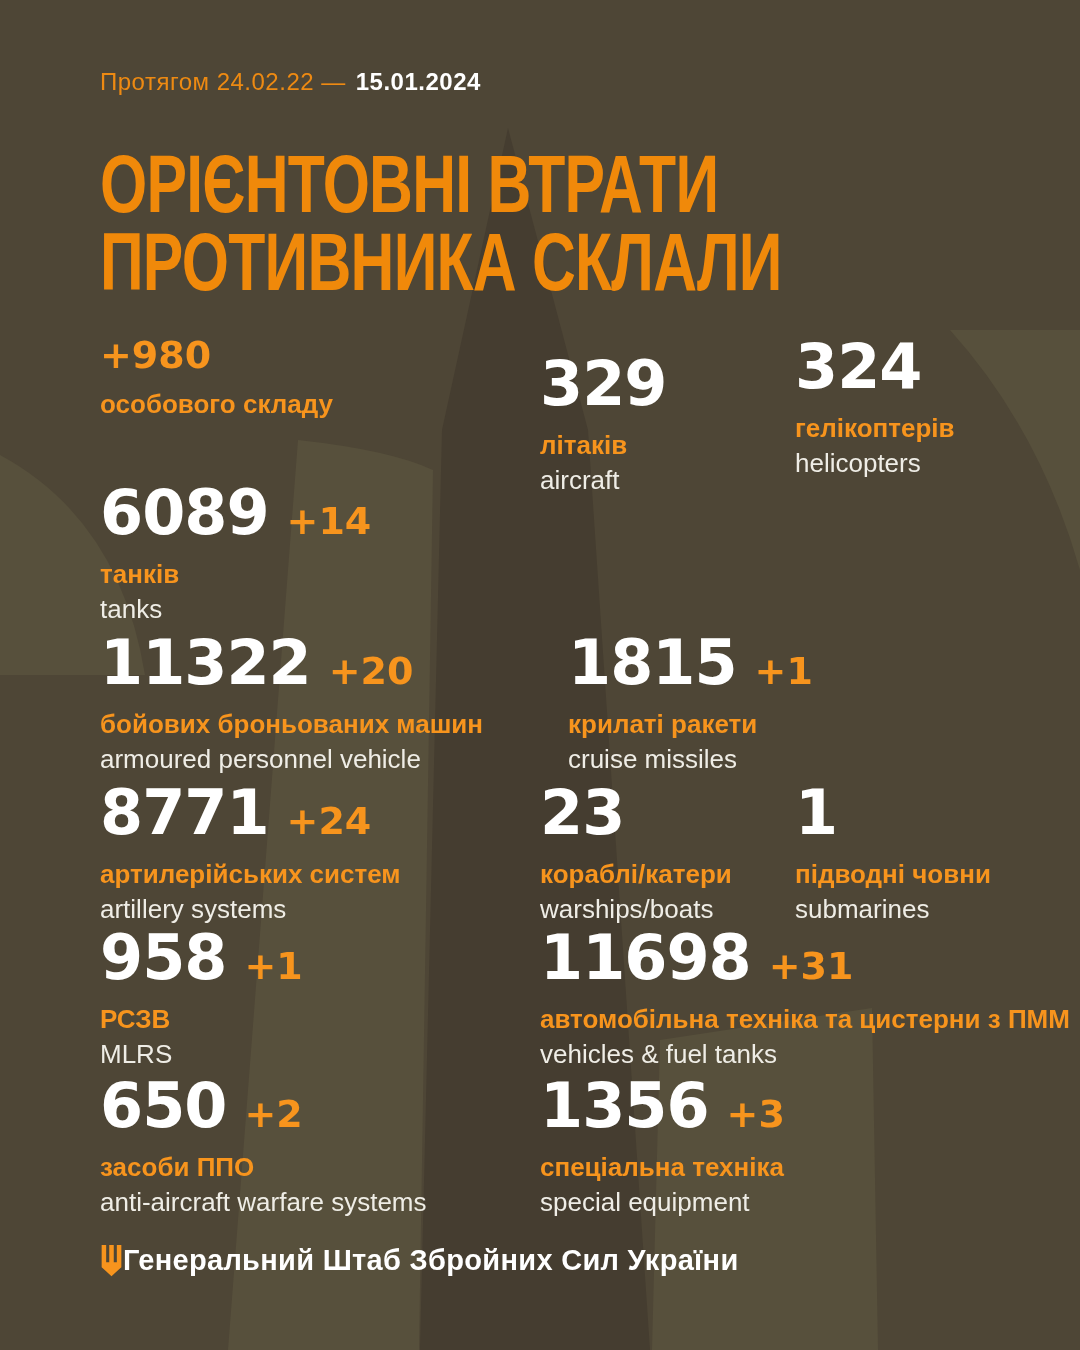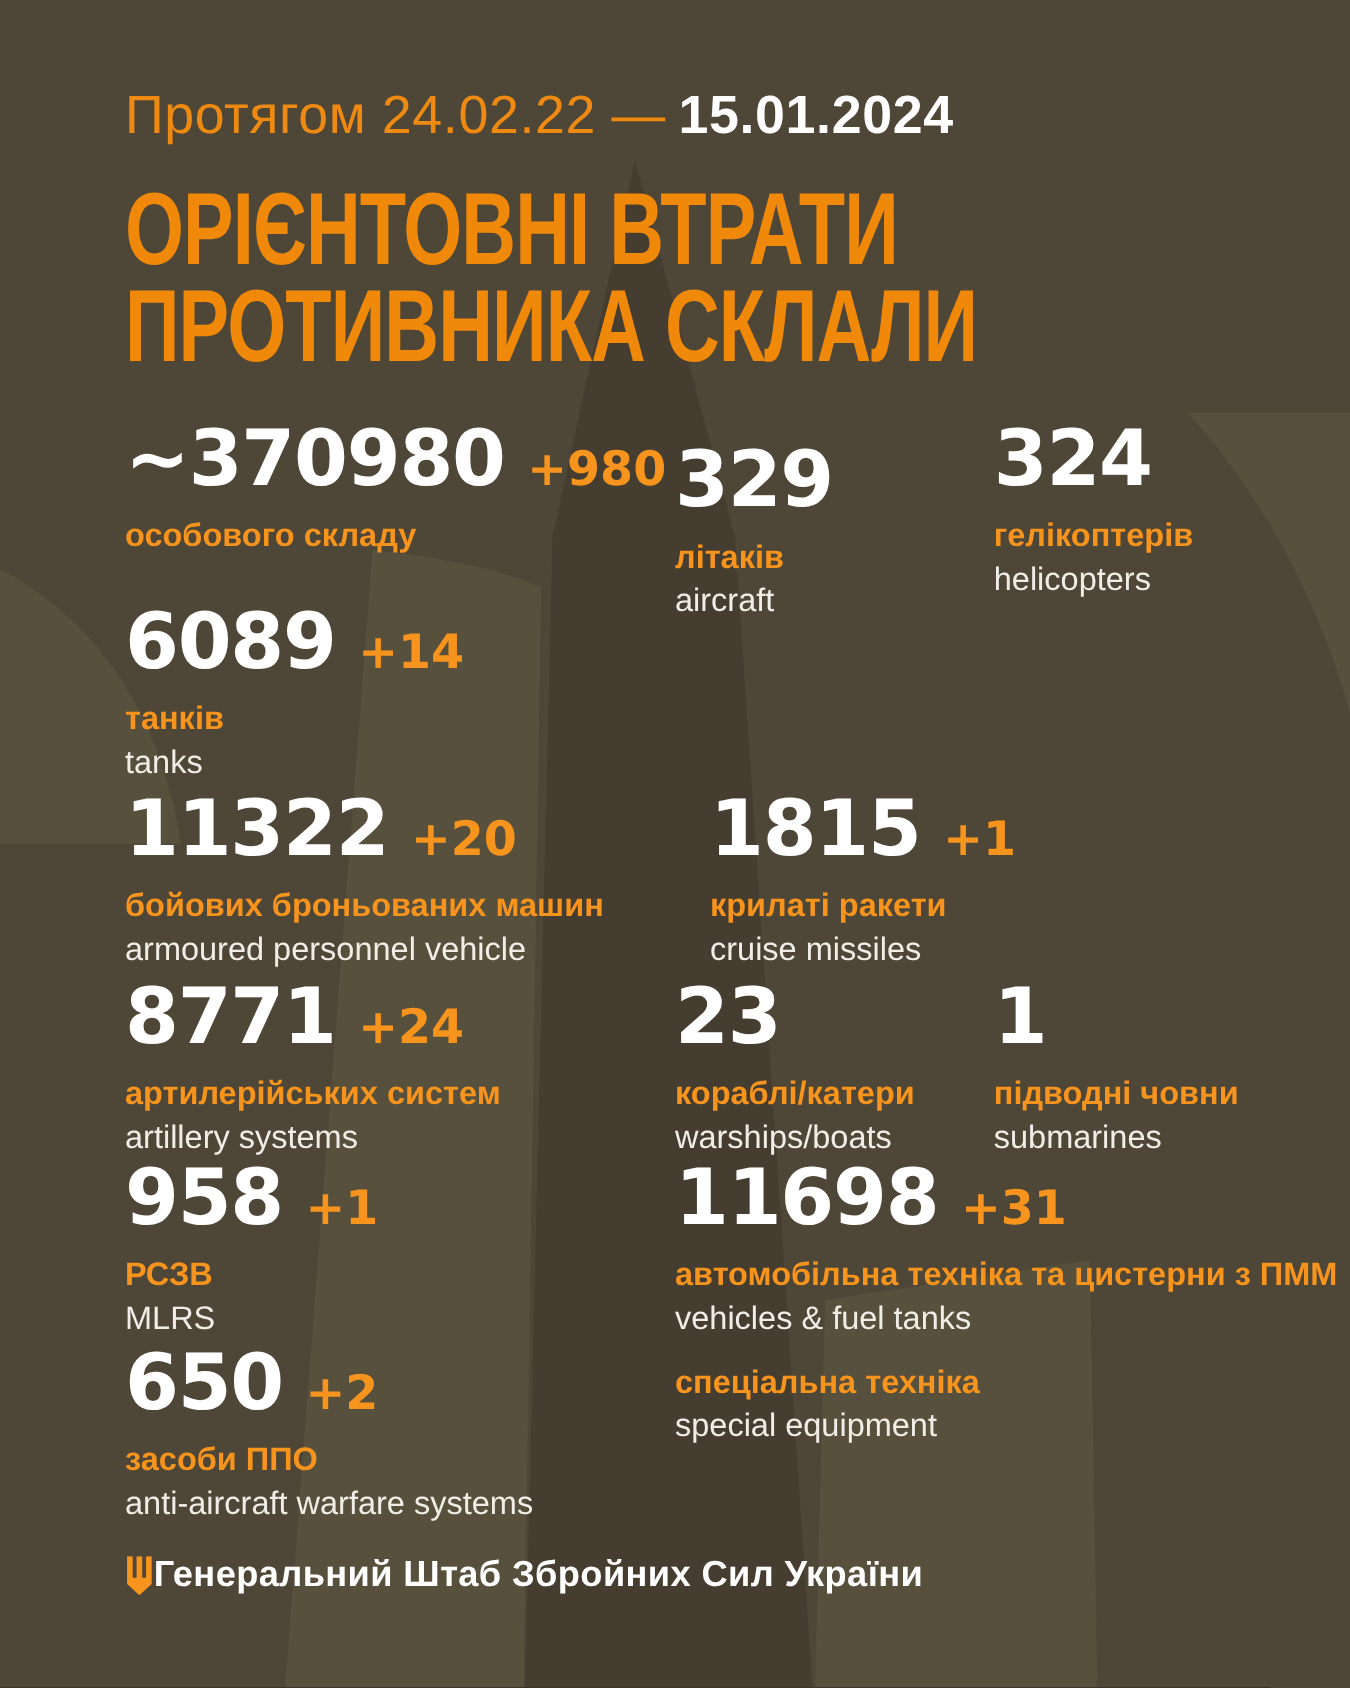--- a/index.html
+++ b/index.html
@@ -7,21 +7,21 @@
     position:relative;
     width:1080px;height:1350px;
     background:#4E4636;
     overflow:hidden;
     font-family:"Liberation Sans", sans-serif;
   }
   #watermark{position:absolute;left:0;top:0;z-index:0;}
   .layer{position:absolute;z-index:1;}
 
   
-  .header{left:100px;top:68px;font-size:43px;letter-spacing:.5px;white-space:nowrap;}
+  .header{left:100px;top:68px;font-size:24px;letter-spacing:.5px;white-space:nowrap;}
   .header .period{color:#EE8A12;font-weight:400;}
   .header .date{color:#FFFFFF;font-weight:700;margin-left:10px;}
 
   
   .title-line{
     left:100px;
     color:#F0890A;
     font-weight:800;
     font-size:82px;
     letter-spacing:-1px;
@@ -84,21 +84,20 @@
 
   <div class="layer header">
     <span class="period">Протягом 24.02.22 —</span><span class="date">15.01.2024</span>
   </div>
 
   <div class="layer title-line t1">ОРІЄНТОВНІ ВТРАТИ</div>
   <div class="layer title-line t2">ПРОТИВНИКА СКЛАЛИ</div>
 
   <div class="stat s0">
     <div class="num-row">
-        <span class="num">~370980</span>
         <span class="delta">+980</span>
       </div>
     <div class="label-uk">особового складу</div>
   </div>
 
   <div class="stat s1">
     <div class="num-row">
         <span class="num">329</span>
         <span class="delta"></span>
       </div>
@@ -191,20 +190,24 @@
   <div class="stat s12">
     <div class="num-row">
         <span class="num">650</span>
         <span class="delta">+2</span>
       </div>
     <div class="label-uk">засоби ППО</div>
     <div class="label-en">anti-aircraft warfare systems</div>
   </div>
 
   <div class="stat s13">
+    <div class="num-row">
+        <span class="num">1356</span>
+        <span class="delta">+3</span>
+      </div>
     <div class="label-uk">спеціальна техніка</div>
     <div class="label-en">special equipment</div>
   </div>
 
   <div class="layer footer">
     <svg class="trident" width="23" height="32" viewBox="0 0 56 78" aria-hidden="true">
       <path d="M4 0 H15 V42 H22.5 V0 H33.5 V42 H41 V0 H52 V54 L28 76 L4 54 Z" fill="#F7941D"></path>
     </svg>
     <span class="org">Генеральний Штаб Збройних Сил України</span>
   </div>

